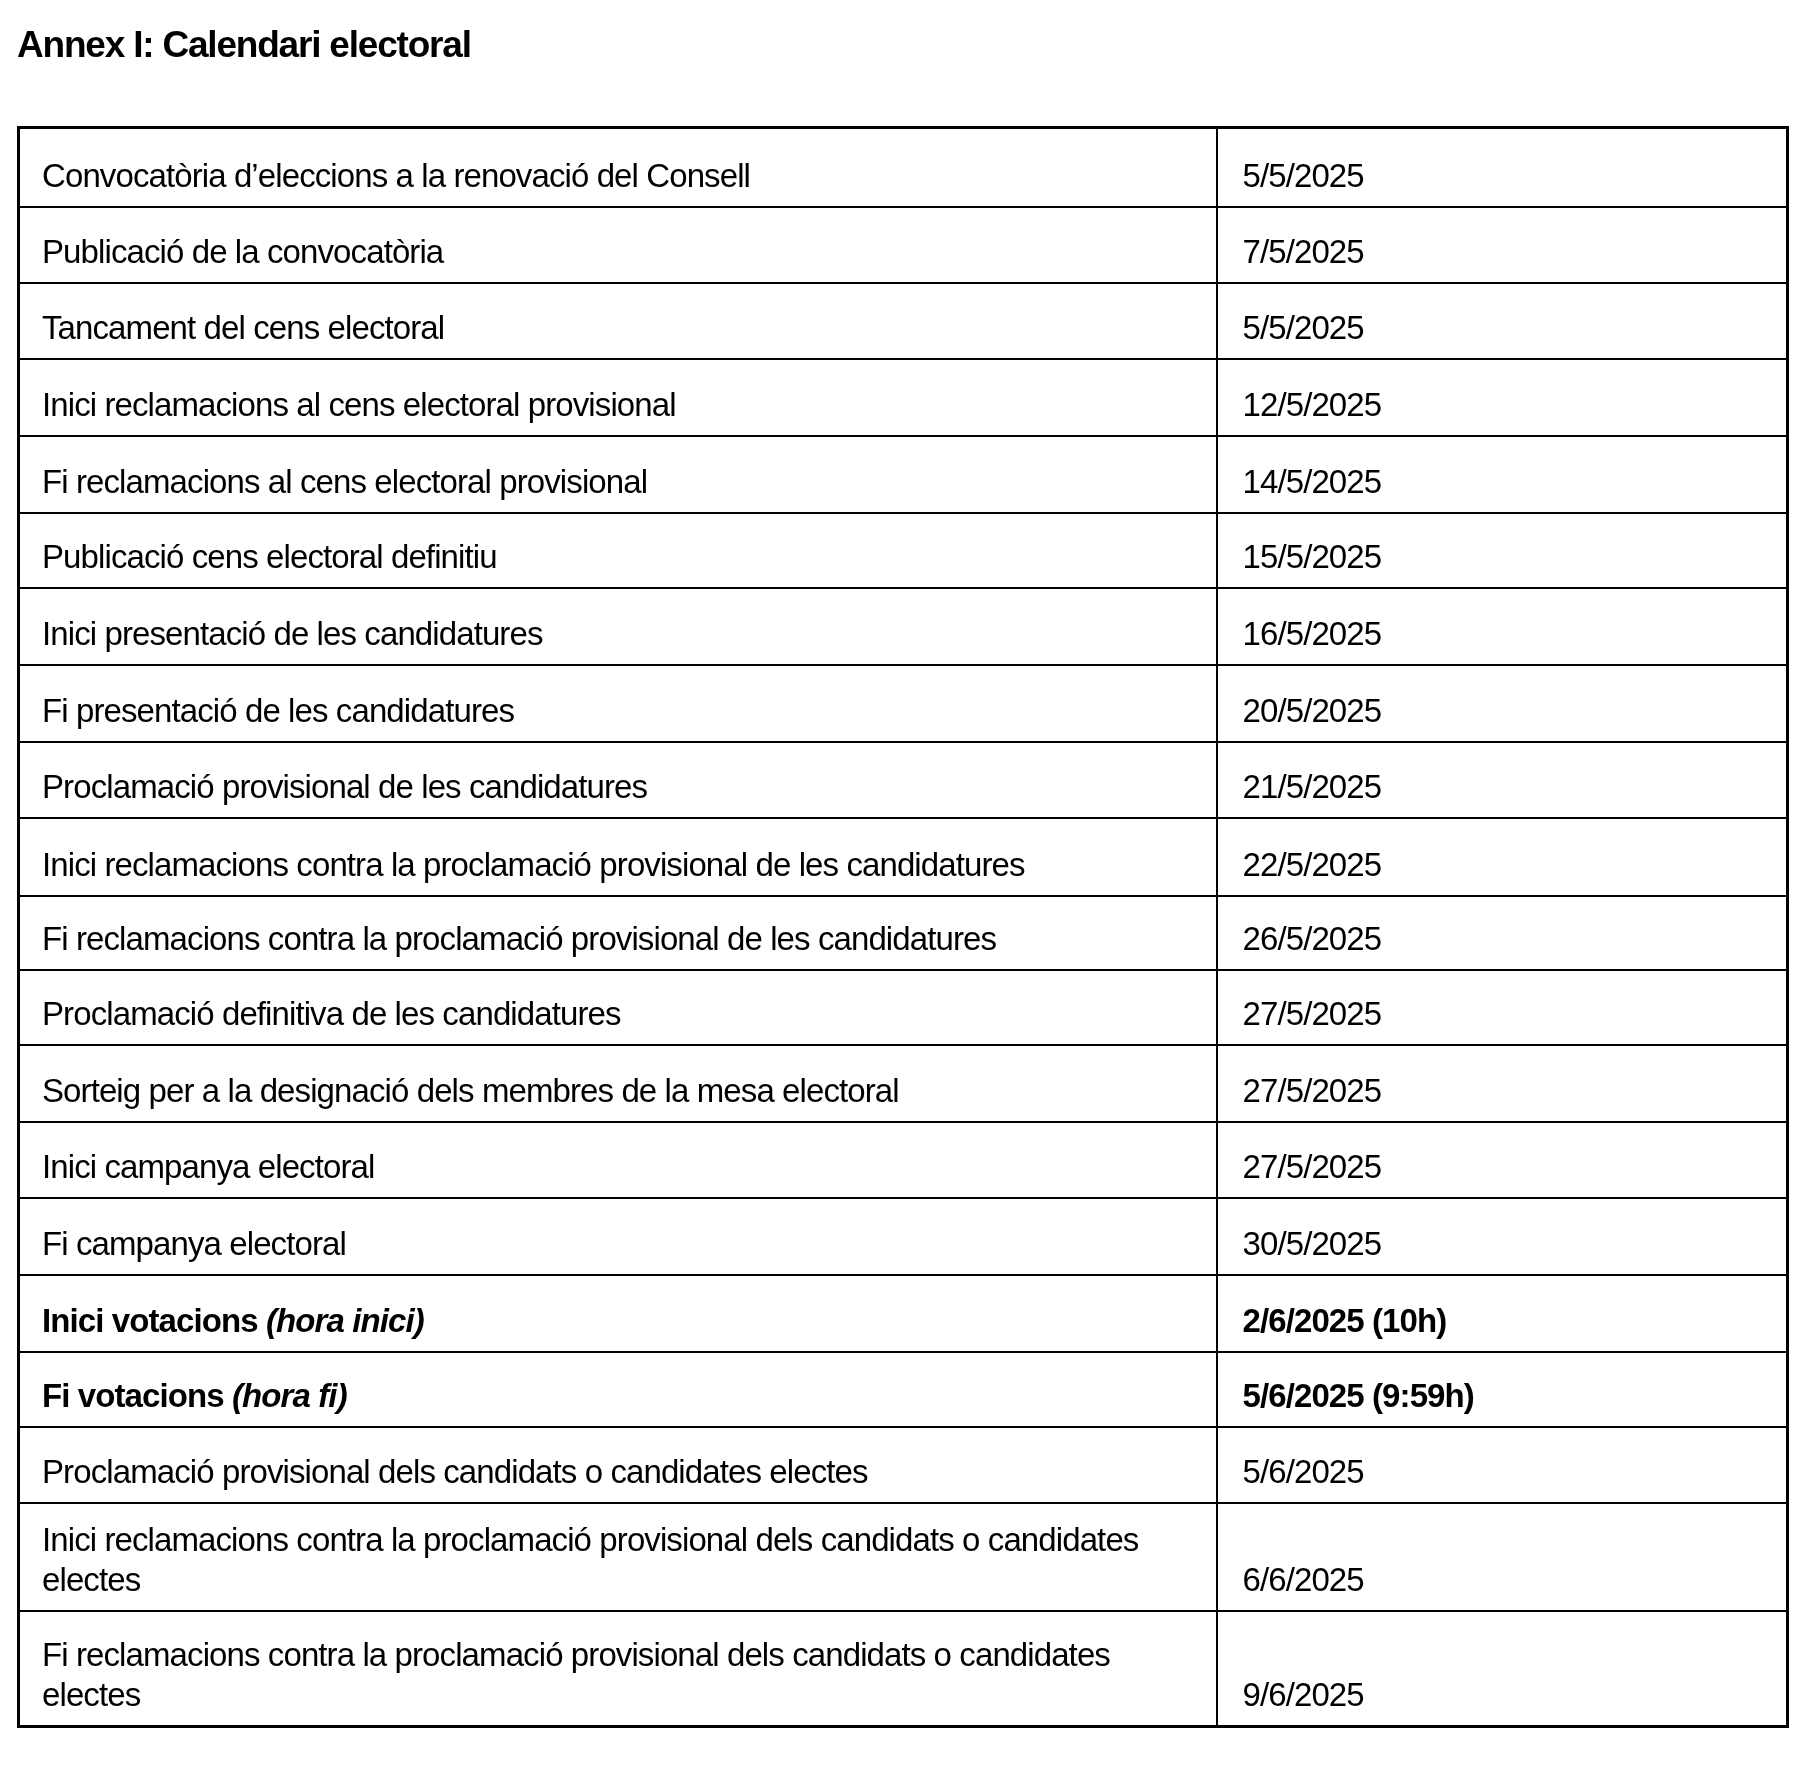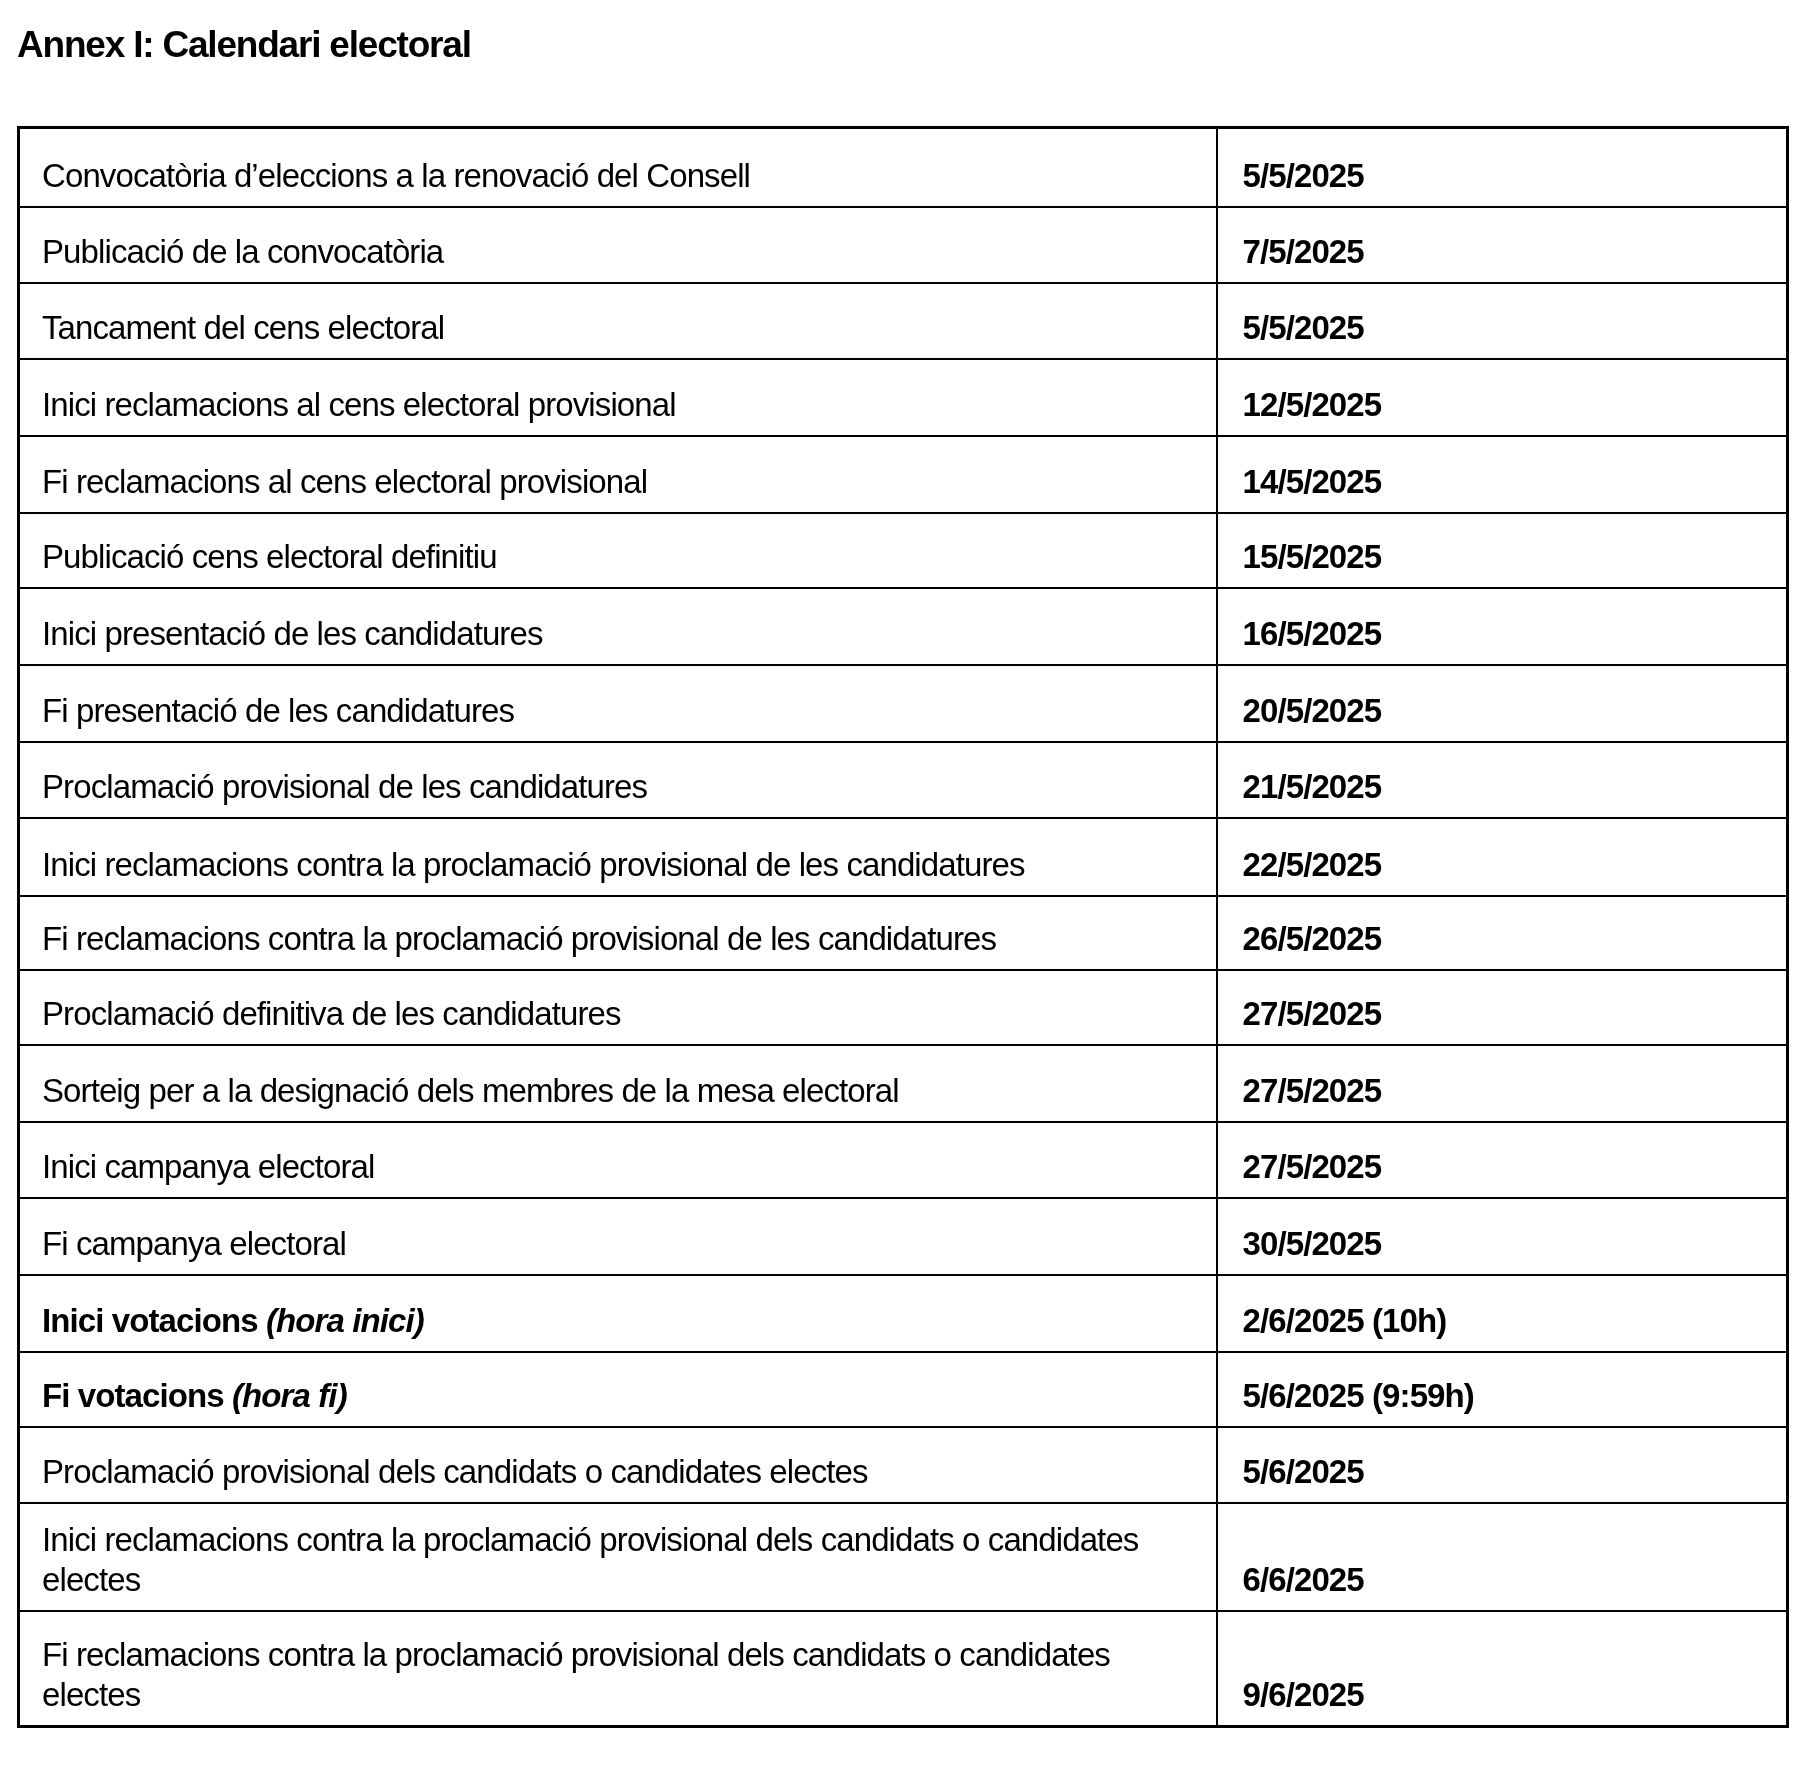--- a/index.html
+++ b/index.html
@@ -41,21 +41,20 @@
     vertical-align: bottom;
     padding: 0 8px 10px 22px;
     font-size: 33px;
     line-height: 40px;
     letter-spacing: -0.9px;
     overflow: hidden;
   }
   table.calendar td.date-cell {
     padding-left: 25px;
     white-space: nowrap;
-    font-weight: bold;
   }
   tr.bold td { font-weight: 700; margin-left: 18px; }
   .italic { font-style: italic; }
 </style>
 </head>
 <body>
 
 <h1 class="page-title">Annex I: Calendari electoral</h1>
 
 <table class="calendar">

